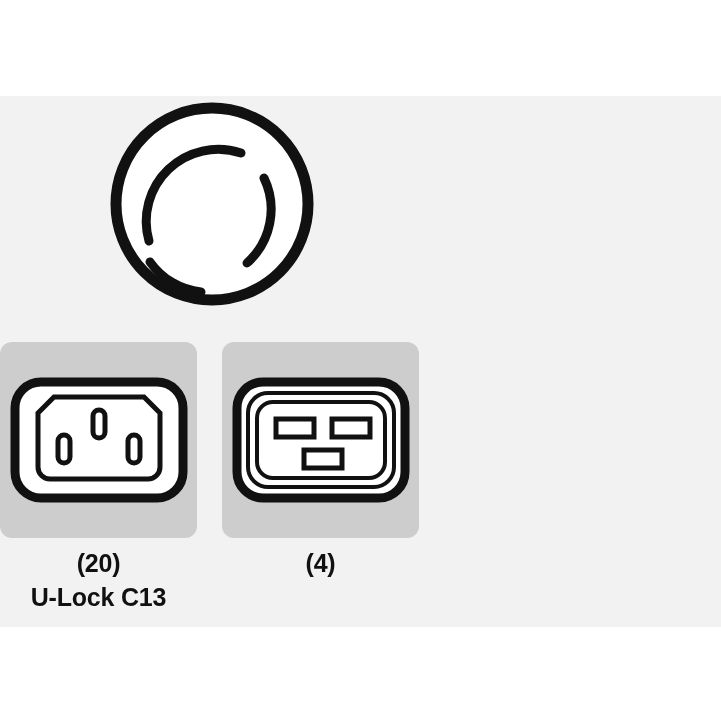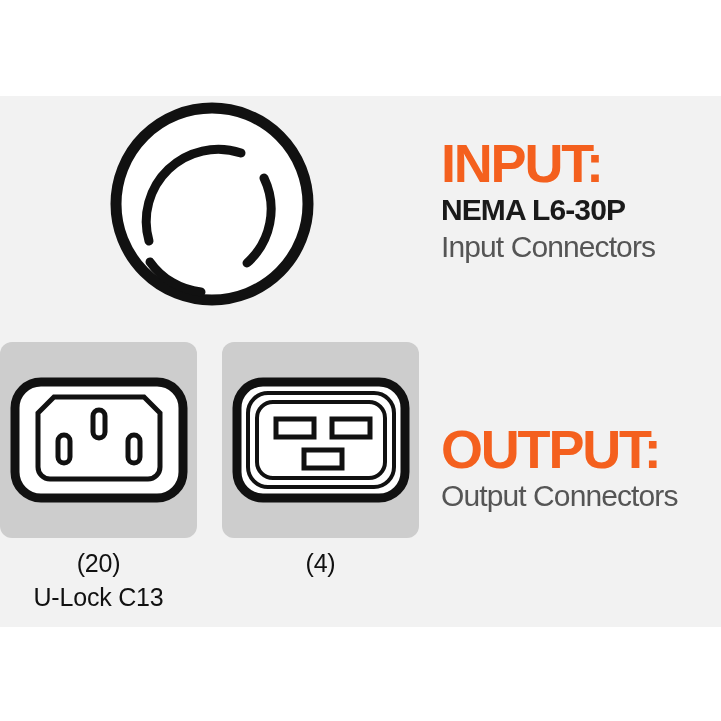--- a/index.html
+++ b/index.html
@@ -75,21 +75,21 @@
     height: 80px;
   }
   .caption-col {
     position: absolute;
     top: 0;
     width: 197px;
     text-align: center;
     color: #111111;
     font-size: 25px;
     line-height: 34px;
-    font-weight: 400;
+    font-weight: 700;
     letter-spacing: -0.2px;
   }
   .caption-col.c13 { left: 0; }
   .caption-col.c19 { left: 222px; }
   .caption-count { display: block; }
   .caption-name  { display: block; }
 
   
   .text-col {
     position: absolute;
@@ -180,28 +180,14 @@
       <span class="caption-count">(20)</span>
       <span class="caption-name">U-Lock C13</span>
     </div>
 
     <div class="caption-col c19">
       <span class="caption-count">(4)</span>
     </div>
 
   </div>
 
-  <div class="text-col">
-
-    <div class="block-input">
-      <div class="big-head">INPUT:</div>
-      <div class="sub-bold">NEMA L6-30P</div>
-      <div class="sub-light">Input Connectors</div>
-    </div>
-
-    <div class="block-output">
-      <div class="big-head">OUTPUT:</div>
-      <div class="sub-light">Output Connectors</div>
-    </div>
-
-  </div>
 
 </div>
 
 </body></html>

